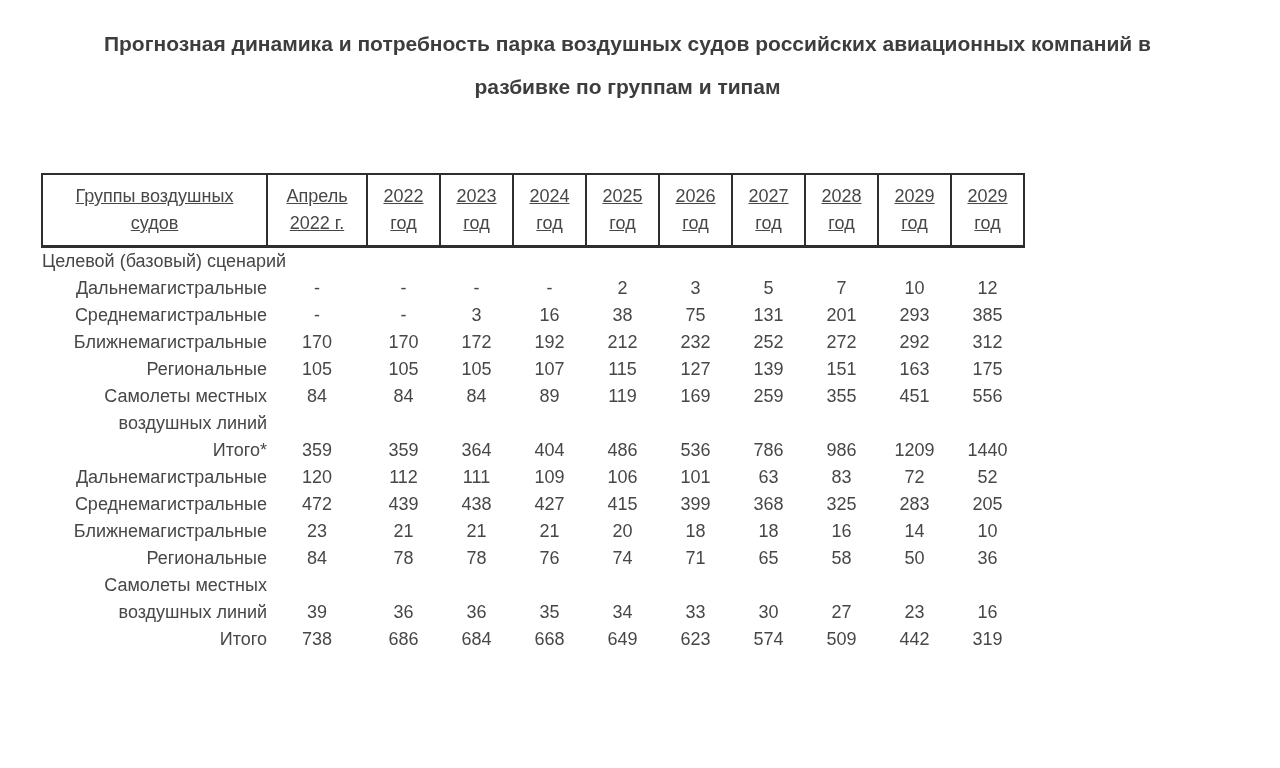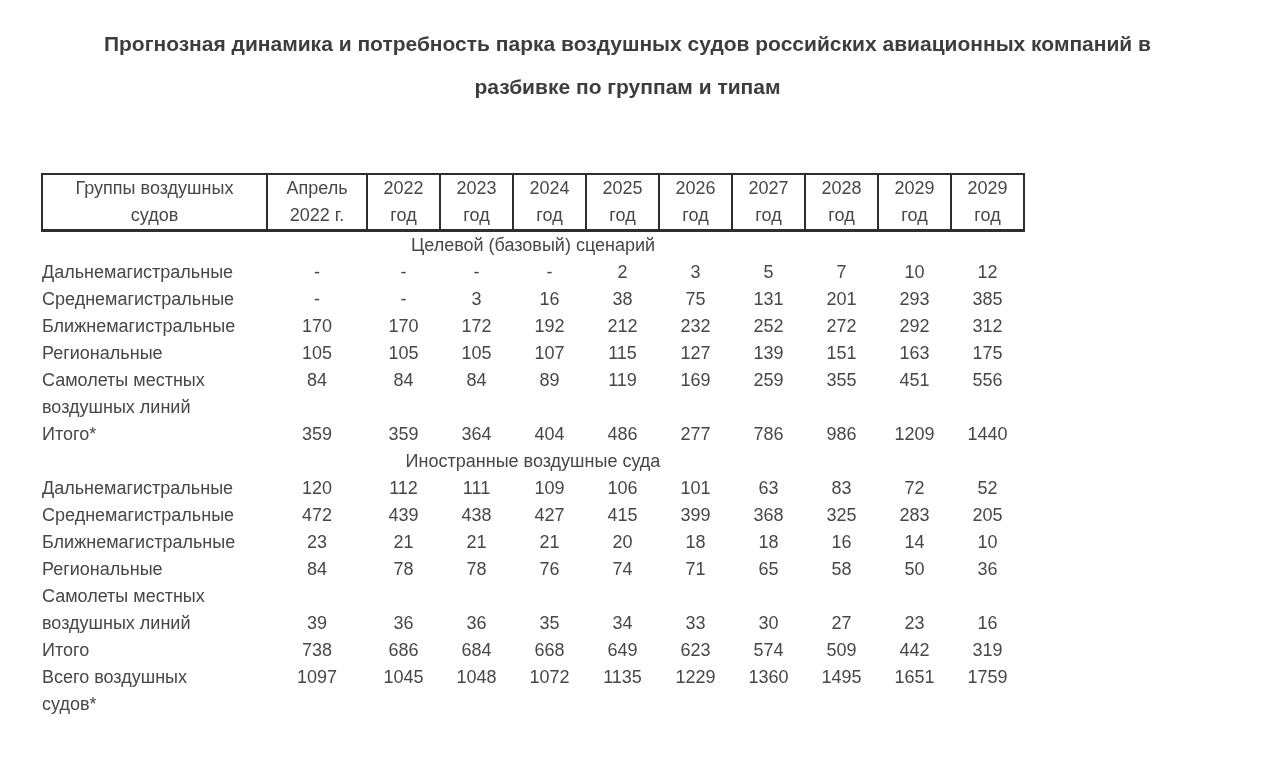--- a/index.html
+++ b/index.html
@@ -34,34 +34,34 @@
   }
   .forecast-table th {
     font-weight: normal;
     text-align: center;
     vertical-align: middle;
     line-height: 27px;
     white-space: pre-line;
     border: 2px solid var(--border-color, #2e2e2e);
     border-top-width: 2px;
     border-bottom-width: 3px;
-    padding: 0;
+    padding: 8px;
+    text-decoration: underline;
   }
   .forecast-table td {
     padding: 0;
     line-height: 27px;
     vertical-align: middle;
   }
   .span-cell {
-    text-align: center;
     height: 27px;
     margin-top: 44px;
   }
   .label-cell {
-    text-align: left;
+    text-align: right;
     padding-left: 9px;
     white-space: pre-line;
   }
   .value-cell {
     text-align: center;
     height: 27px;
   }
   tr.valign-top .value-cell { vertical-align: top; }
   tr.valign-bottom .value-cell { vertical-align: bottom; }
 </style>
@@ -183,28 +183,25 @@
           <td class="value-cell">451</td>
           <td class="value-cell">556</td>
         </tr>
         <tr>
           <td class="label-cell">Итого*</td>
           <td class="value-cell">359</td>
           <td class="value-cell">359</td>
           <td class="value-cell">364</td>
           <td class="value-cell">404</td>
           <td class="value-cell">486</td>
-          <td class="value-cell">277</td>
+          <td class="value-cell">536</td>
           <td class="value-cell">786</td>
           <td class="value-cell">986</td>
           <td class="value-cell">1209</td>
           <td class="value-cell">1440</td>
-        </tr>
-        <tr>
-          <td colspan="11" class="span-cell">Иностранные воздушные суда</td>
         </tr>
         <tr>
           <td class="label-cell">Дальнемагистральные</td>
           <td class="value-cell">120</td>
           <td class="value-cell">112</td>
           <td class="value-cell">111</td>
           <td class="value-cell">109</td>
           <td class="value-cell">106</td>
           <td class="value-cell">101</td>
           <td class="value-cell">63</td>
@@ -271,29 +268,15 @@
           <td class="value-cell">686</td>
           <td class="value-cell">684</td>
           <td class="value-cell">668</td>
           <td class="value-cell">649</td>
           <td class="value-cell">623</td>
           <td class="value-cell">574</td>
           <td class="value-cell">509</td>
           <td class="value-cell">442</td>
           <td class="value-cell">319</td>
         </tr>
-        <tr class="valign-top">
-          <td class="label-cell">Всего воздушных
-судов*</td>
-          <td class="value-cell">1097</td>
-          <td class="value-cell">1045</td>
-          <td class="value-cell">1048</td>
-          <td class="value-cell">1072</td>
-          <td class="value-cell">1135</td>
-          <td class="value-cell">1229</td>
-          <td class="value-cell">1360</td>
-          <td class="value-cell">1495</td>
-          <td class="value-cell">1651</td>
-          <td class="value-cell">1759</td>
-        </tr>
       </tbody>
   </table>
 </div>
 
 </body></html>

